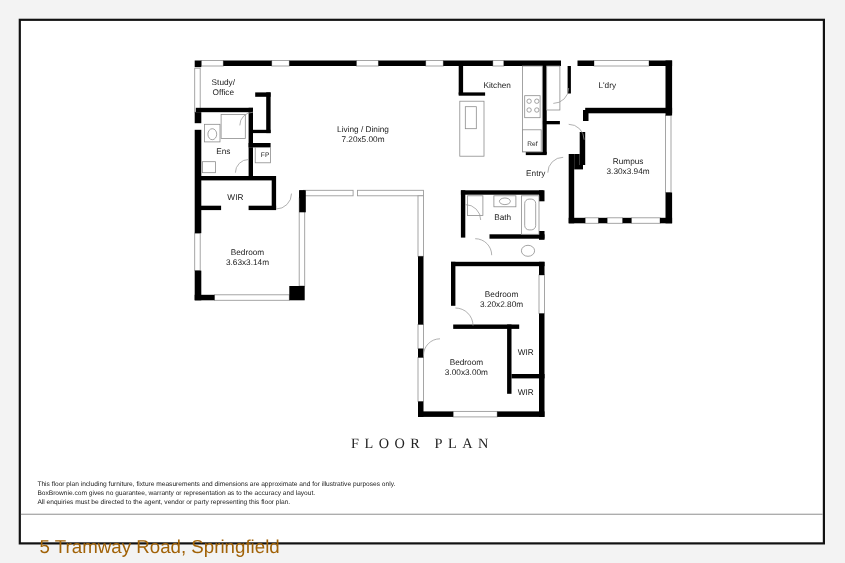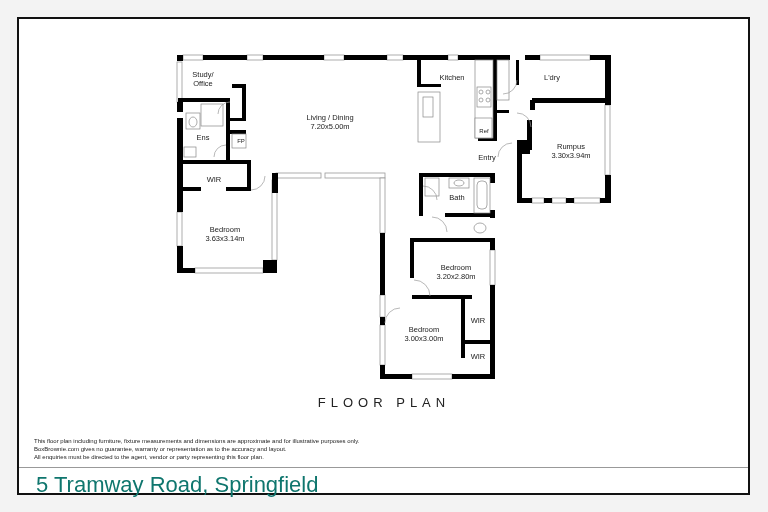--- a/index.html
+++ b/index.html
@@ -1,23 +1,23 @@
 <!DOCTYPE html>
 <html><head>
   <meta charset="utf-8">
   <style>
     html, body { margin:0; padding:0; background:#f3f3f3; }
     body { width:768px; height:512px; position:relative; overflow:hidden; font-family:"Liberation Sans", sans-serif; }
     .sheet { position:absolute; left:17px; top:17px; width:733px; height:478px; background:#fff; border:2px solid #111; box-sizing:border-box; }
     .plan { position:absolute; left:0; top:0; }
-    .title { position:absolute; left:0; width:768px; top:395px; text-align:center; font-size:13px; letter-spacing:5px; color:#222; }
+    .title { position:absolute; left:0; width:768px; top:395px; text-align:center; font-size:13px; letter-spacing:5px; color:#222;font-family:Liberation Serif, serif; }
     .disclaimer { position:absolute; left:34px; top:437px; font-size:6px; line-height:8px; color:#222; }
     .disclaimer div { white-space:nowrap; }
     .divider { position:absolute; left:19px; width:729px; top:467px; height:1px; background:#999; }
-    .address { position:absolute; left:36px; top:472px; font-size:22px; color:#0f766e; }
+    .address { position:absolute; left:36px; top:488px; font-size:17px; color:#a16207; }
     .rl { font-family:"Liberation Sans", sans-serif; font-size:7.5px; fill:#222; text-anchor:middle; }
   </style>
 </head>
 <body>
 
 <div class="sheet"></div>
 
 <svg class="plan" width="768" height="512" viewBox="0 0 768 512">
 
   <g stroke="#999" stroke-width="0.8" fill="#fff">

